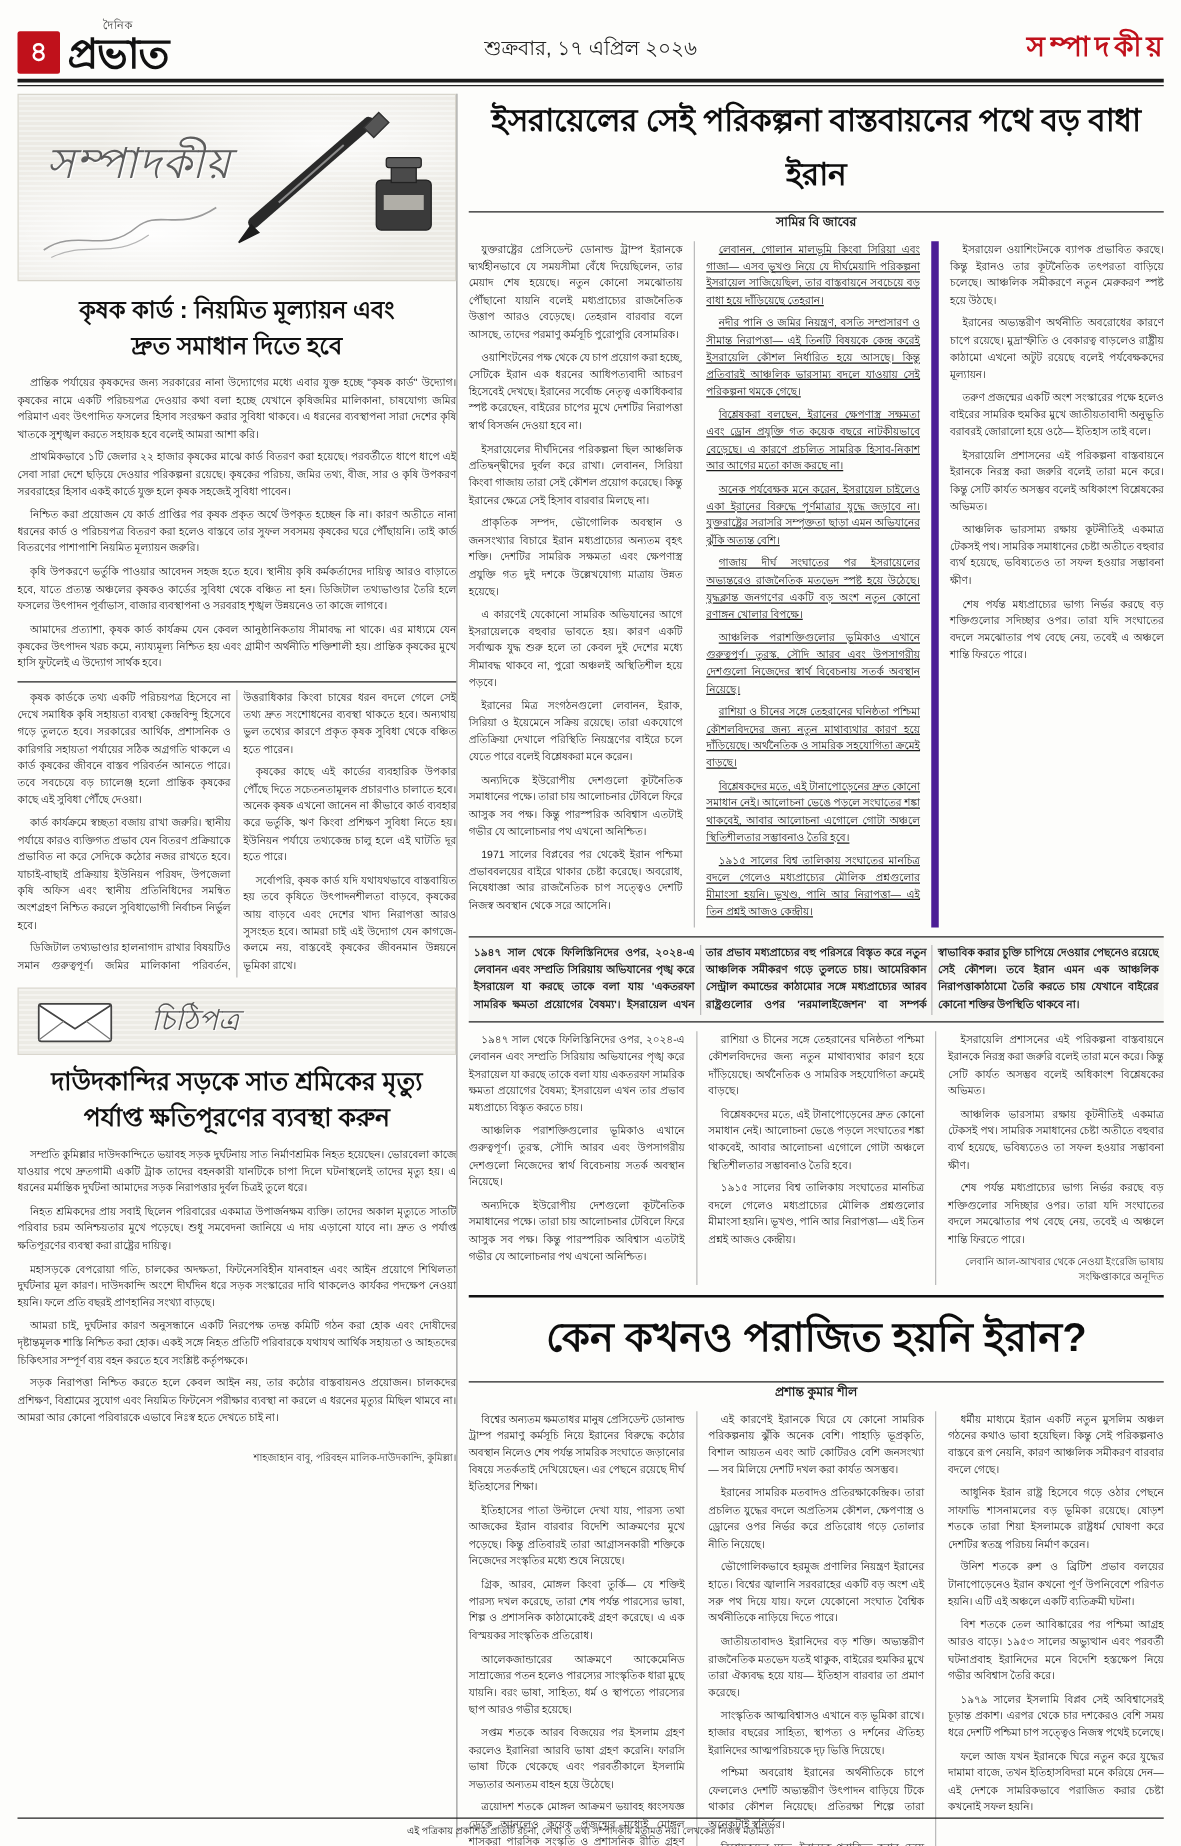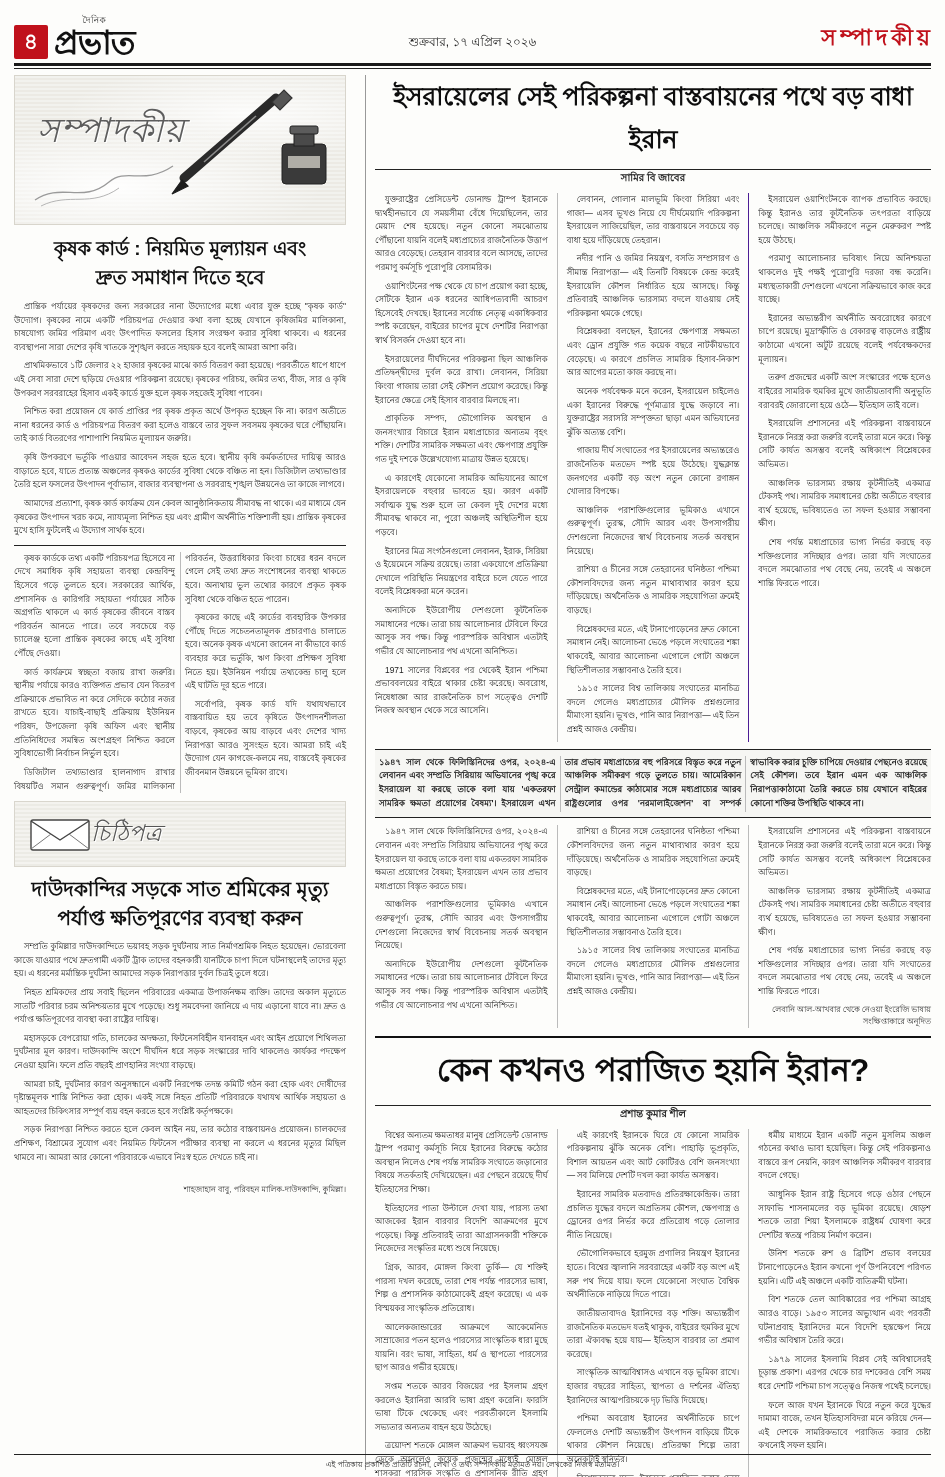--- a/index.html
+++ b/index.html
@@ -54,21 +54,21 @@
   }
   .brand-name {
     font-size: 33px;
     font-weight: bold;
     color: #111;
     letter-spacing: -1px;
   }
   .masthead-center {
     flex: 1;
     text-align: center;
-    font-size: 12px;
+    font-size: 16px;
     color: #222;
     padding-bottom: 6px;
   }
   .masthead-right {
     width: 250px;
     text-align: right;
     display: flex;
     justify-content: flex-end;
     align-items: flex-end;
     gap: 3px;
@@ -83,21 +83,21 @@
   .rule-thin { border-top: 1px solid #222; margin-top: 2px; }
 
   
   .content {
     display: flex;
     margin-top: 6px;
     height: 1395px;
   }
   .col-left {
     width: 352px;
-    padding-right: 19px;
+    padding-right: 0;
     border-right: 1px solid #999;
   }
   .col-right {
     flex: 1;
     padding-left: 9px;
   }
 
   
   .edit-logo {
     height: 150px;
@@ -156,24 +156,24 @@
     column-count: 3;
     column-gap: 9px;
     column-rule: 1px solid #bbb;
   }
 
   .hr-sep { border-top: 1px solid #222; margin: 7px 0 6px 0; }
   .hr-thick { border-top: 2px solid #111; margin: 8px 0 7px 0; }
 
   
   .chithi-logo {
-    height: 66px;
+    height: 54px;
     border: 1px solid #d9d6cd;
     background: repeating-linear-gradient(180deg,#f4f3ef 0,#f4f3ef 2px,#ecebe5 2px,#ecebe5 4px);
-    display: flex; align-items: center; gap: 0;
+    display: flex; align-items: center; gap: 30px;
     padding: 0 14px;
     margin-top: 8px;
     text-align: right;
   }
   .env-svg { flex: 0 0 auto; }
   .chithi-word {
     font-family: "Liberation Serif", serif;
     font-size: 23px;
     font-style: italic;
     color: #555;
@@ -349,34 +349,33 @@
         <div style="flex:1; border-right:1px solid #bbb; padding-right:9px;" class="body-just">
           <p>যুক্তরাষ্ট্রের প্রেসিডেন্ট ডোনাল্ড ট্রাম্প ইরানকে দ্ব্যর্থহীনভাবে যে সময়সীমা বেঁধে দিয়েছিলেন, তার মেয়াদ শেষ হয়েছে। নতুন কোনো সমঝোতায় পৌঁছানো যায়নি বলেই মধ্যপ্রাচ্যের রাজনৈতিক উত্তাপ আরও বেড়েছে। তেহরান বারবার বলে আসছে, তাদের পরমাণু কর্মসূচি পুরোপুরি বেসামরিক।</p>
           <p>ওয়াশিংটনের পক্ষ থেকে যে চাপ প্রয়োগ করা হচ্ছে, সেটিকে ইরান এক ধরনের আধিপত্যবাদী আচরণ হিসেবেই দেখছে। ইরানের সর্বোচ্চ নেতৃত্ব একাধিকবার স্পষ্ট করেছেন, বাইরের চাপের মুখে দেশটির নিরাপত্তা স্বার্থ বিসর্জন দেওয়া হবে না।</p>
           <p>ইসরায়েলের দীর্ঘদিনের পরিকল্পনা ছিল আঞ্চলিক প্রতিদ্বন্দ্বীদের দুর্বল করে রাখা। লেবানন, সিরিয়া কিংবা গাজায় তারা সেই কৌশল প্রয়োগ করেছে। কিন্তু ইরানের ক্ষেত্রে সেই হিসাব বারবার মিলছে না।</p>
           <p>প্রাকৃতিক সম্পদ, ভৌগোলিক অবস্থান ও জনসংখ্যার বিচারে ইরান মধ্যপ্রাচ্যের অন্যতম বৃহৎ শক্তি। দেশটির সামরিক সক্ষমতা এবং ক্ষেপণাস্ত্র প্রযুক্তি গত দুই দশকে উল্লেখযোগ্য মাত্রায় উন্নত হয়েছে।</p>
           <p>এ কারণেই যেকোনো সামরিক অভিযানের আগে ইসরায়েলকে বহুবার ভাবতে হয়। কারণ একটি সর্বাত্মক যুদ্ধ শুরু হলে তা কেবল দুই দেশের মধ্যে সীমাবদ্ধ থাকবে না, পুরো অঞ্চলই অস্থিতিশীল হয়ে পড়বে।</p>
           <p>ইরানের মিত্র সংগঠনগুলো লেবানন, ইরাক, সিরিয়া ও ইয়েমেনে সক্রিয় রয়েছে। তারা একযোগে প্রতিক্রিয়া দেখালে পরিস্থিতি নিয়ন্ত্রণের বাইরে চলে যেতে পারে বলেই বিশ্লেষকরা মনে করেন।</p>
           <p>অন্যদিকে ইউরোপীয় দেশগুলো কূটনৈতিক সমাধানের পক্ষে। তারা চায় আলোচনার টেবিলে ফিরে আসুক সব পক্ষ। কিন্তু পারস্পরিক অবিশ্বাস এতটাই গভীর যে আলোচনার পথ এখনো অনিশ্চিত।</p>
           <p>1971 সালের বিপ্লবের পর থেকেই ইরান পশ্চিমা প্রভাববলয়ের বাইরে থাকার চেষ্টা করেছে। অবরোধ, নিষেধাজ্ঞা আর রাজনৈতিক চাপ সত্ত্বেও দেশটি নিজস্ব অবস্থান থেকে সরে আসেনি।</p>
         </div>
-        <div style="flex:1; border-right:1px solid #4c1d95; padding-right:9px;" class="body-just">
+        <div style="flex:1; border-right:6px solid #4c1d95; padding-right:9px;text-decoration:underline;" class="body-just">
           <p>লেবানন, গোলান মালভূমি কিংবা সিরিয়া এবং গাজা— এসব ভূখণ্ড নিয়ে যে দীর্ঘমেয়াদি পরিকল্পনা ইসরায়েল সাজিয়েছিল, তার বাস্তবায়নে সবচেয়ে বড় বাধা হয়ে দাঁড়িয়েছে তেহরান।</p>
           <p>নদীর পানি ও জমির নিয়ন্ত্রণ, বসতি সম্প্রসারণ ও সীমান্ত নিরাপত্তা— এই তিনটি বিষয়কে কেন্দ্র করেই ইসরায়েলি কৌশল নির্ধারিত হয়ে আসছে। কিন্তু প্রতিবারই আঞ্চলিক ভারসাম্য বদলে যাওয়ায় সেই পরিকল্পনা থমকে গেছে।</p>
           <p>বিশ্লেষকরা বলছেন, ইরানের ক্ষেপণাস্ত্র সক্ষমতা এবং ড্রোন প্রযুক্তি গত কয়েক বছরে নাটকীয়ভাবে বেড়েছে। এ কারণে প্রচলিত সামরিক হিসাব-নিকাশ আর আগের মতো কাজ করছে না।</p>
           <p>অনেক পর্যবেক্ষক মনে করেন, ইসরায়েল চাইলেও একা ইরানের বিরুদ্ধে পূর্ণমাত্রার যুদ্ধে জড়াবে না। যুক্তরাষ্ট্রের সরাসরি সম্পৃক্ততা ছাড়া এমন অভিযানের ঝুঁকি অত্যন্ত বেশি।</p>
           <p>গাজায় দীর্ঘ সংঘাতের পর ইসরায়েলের অভ্যন্তরেও রাজনৈতিক মতভেদ স্পষ্ট হয়ে উঠেছে। যুদ্ধক্লান্ত জনগণের একটি বড় অংশ নতুন কোনো রণাঙ্গন খোলার বিপক্ষে।</p>
           <p>আঞ্চলিক পরাশক্তিগুলোর ভূমিকাও এখানে গুরুত্বপূর্ণ। তুরস্ক, সৌদি আরব এবং উপসাগরীয় দেশগুলো নিজেদের স্বার্থ বিবেচনায় সতর্ক অবস্থান নিয়েছে।</p>
           <p>রাশিয়া ও চীনের সঙ্গে তেহরানের ঘনিষ্ঠতা পশ্চিমা কৌশলবিদদের জন্য নতুন মাথাব্যথার কারণ হয়ে দাঁড়িয়েছে। অর্থনৈতিক ও সামরিক সহযোগিতা ক্রমেই বাড়ছে।</p>
           <p>বিশ্লেষকদের মতে, এই টানাপোড়েনের দ্রুত কোনো সমাধান নেই। আলোচনা ভেঙে পড়লে সংঘাতের শঙ্কা থাকবেই, আবার আলোচনা এগোলে গোটা অঞ্চলে স্থিতিশীলতার সম্ভাবনাও তৈরি হবে।</p>
           <p>১৯১৫ সালের বিশ্ব তালিকায় সংঘাতের মানচিত্র বদলে গেলেও মধ্যপ্রাচ্যের মৌলিক প্রশ্নগুলোর মীমাংসা হয়নি। ভূখণ্ড, পানি আর নিরাপত্তা— এই তিন প্রশ্নই আজও কেন্দ্রীয়।</p>
         </div>
         <div style="flex:1;" class="body-just">
           <p>ইসরায়েল ওয়াশিংটনকে ব্যাপক প্রভাবিত করছে। কিন্তু ইরানও তার কূটনৈতিক তৎপরতা বাড়িয়ে চলেছে। আঞ্চলিক সমীকরণে নতুন মেরুকরণ স্পষ্ট হয়ে উঠছে।</p>
-          <p>পরমাণু আলোচনার ভবিষ্যৎ নিয়ে অনিশ্চয়তা থাকলেও দুই পক্ষই পুরোপুরি দরজা বন্ধ করেনি। মধ্যস্থতাকারী দেশগুলো এখনো সক্রিয়ভাবে কাজ করে যাচ্ছে।</p>
           <p>ইরানের অভ্যন্তরীণ অর্থনীতি অবরোধের কারণে চাপে রয়েছে। মুদ্রাস্ফীতি ও বেকারত্ব বাড়লেও রাষ্ট্রীয় কাঠামো এখনো অটুট রয়েছে বলেই পর্যবেক্ষকদের মূল্যায়ন।</p>
           <p>তরুণ প্রজন্মের একটি অংশ সংস্কারের পক্ষে হলেও বাইরের সামরিক হুমকির মুখে জাতীয়তাবাদী অনুভূতি বরাবরই জোরালো হয়ে ওঠে— ইতিহাস তাই বলে।</p>
           <p>ইসরায়েলি প্রশাসনের এই পরিকল্পনা বাস্তবায়নে ইরানকে নিরস্ত্র করা জরুরি বলেই তারা মনে করে। কিন্তু সেটি কার্যত অসম্ভব বলেই অধিকাংশ বিশ্লেষকের অভিমত।</p>
           <p>আঞ্চলিক ভারসাম্য রক্ষায় কূটনীতিই একমাত্র টেকসই পথ। সামরিক সমাধানের চেষ্টা অতীতে বহুবার ব্যর্থ হয়েছে, ভবিষ্যতেও তা সফল হওয়ার সম্ভাবনা ক্ষীণ।</p>
           <p>শেষ পর্যন্ত মধ্যপ্রাচ্যের ভাগ্য নির্ভর করছে বড় শক্তিগুলোর সদিচ্ছার ওপর। তারা যদি সংঘাতের বদলে সমঝোতার পথ বেছে নেয়, তবেই এ অঞ্চলে শান্তি ফিরতে পারে।</p>
         </div>
       </div>
 
       <div class="pullbox">
         <div class="body-just three-col">

